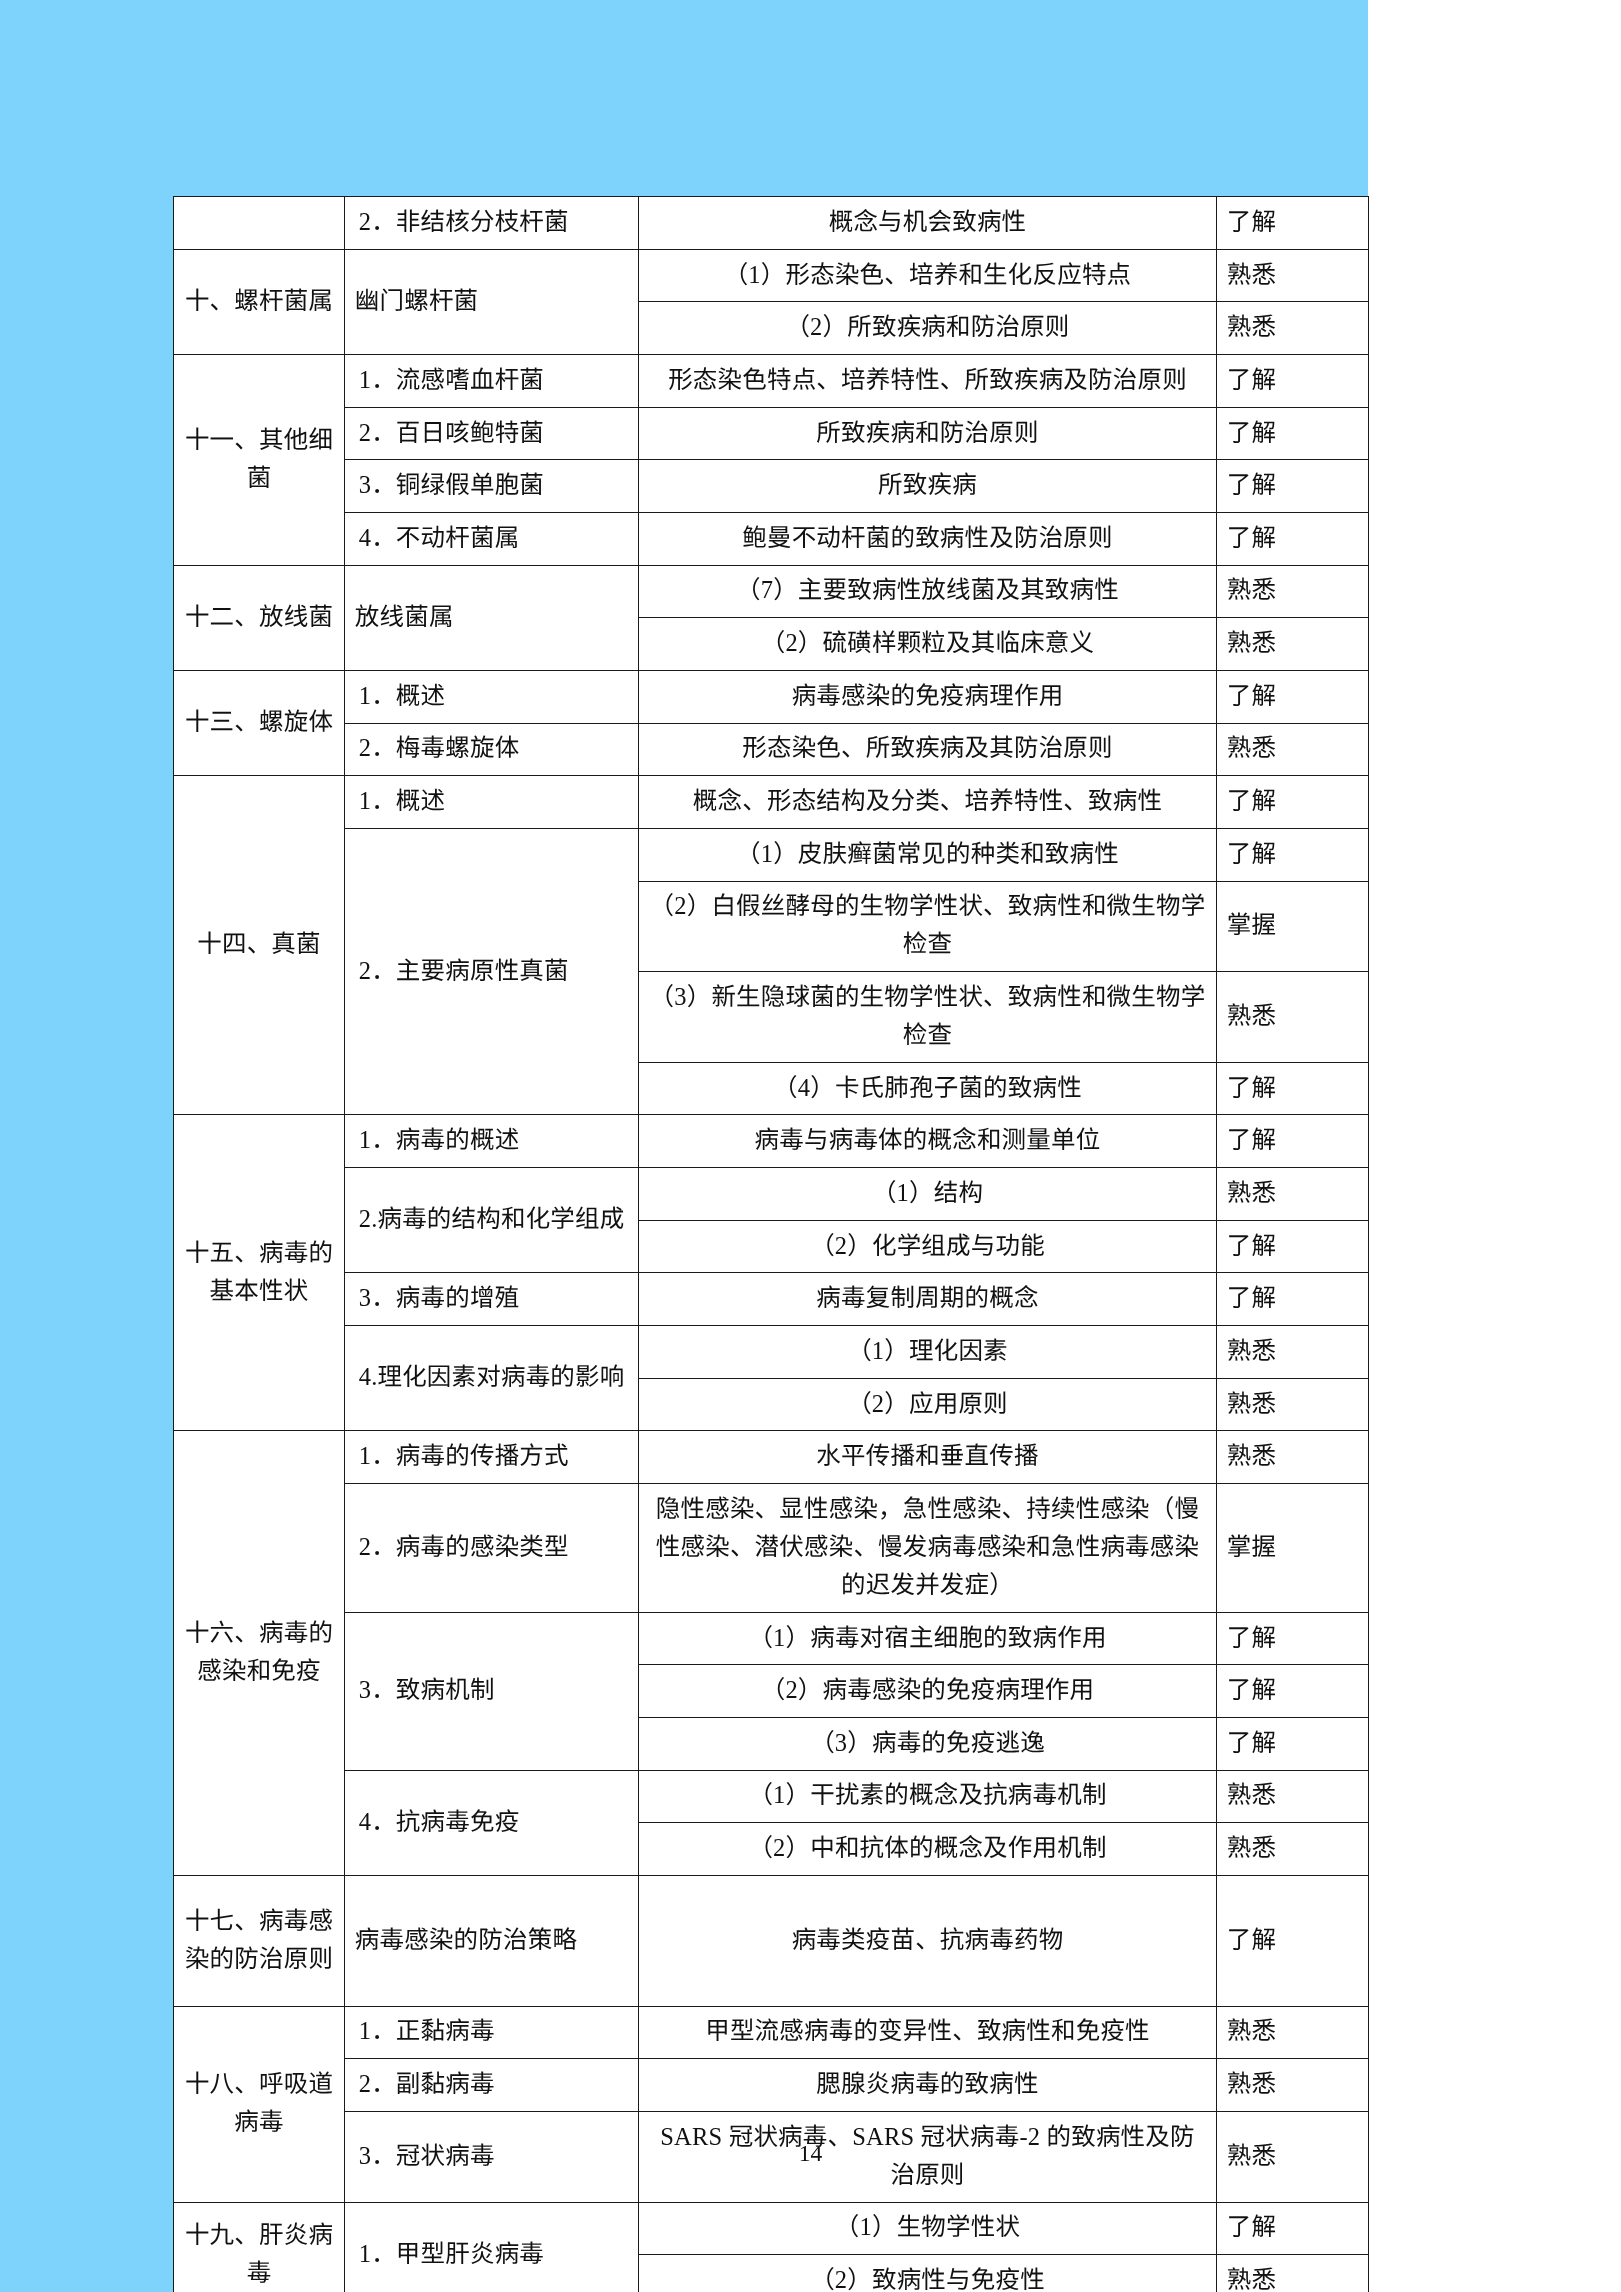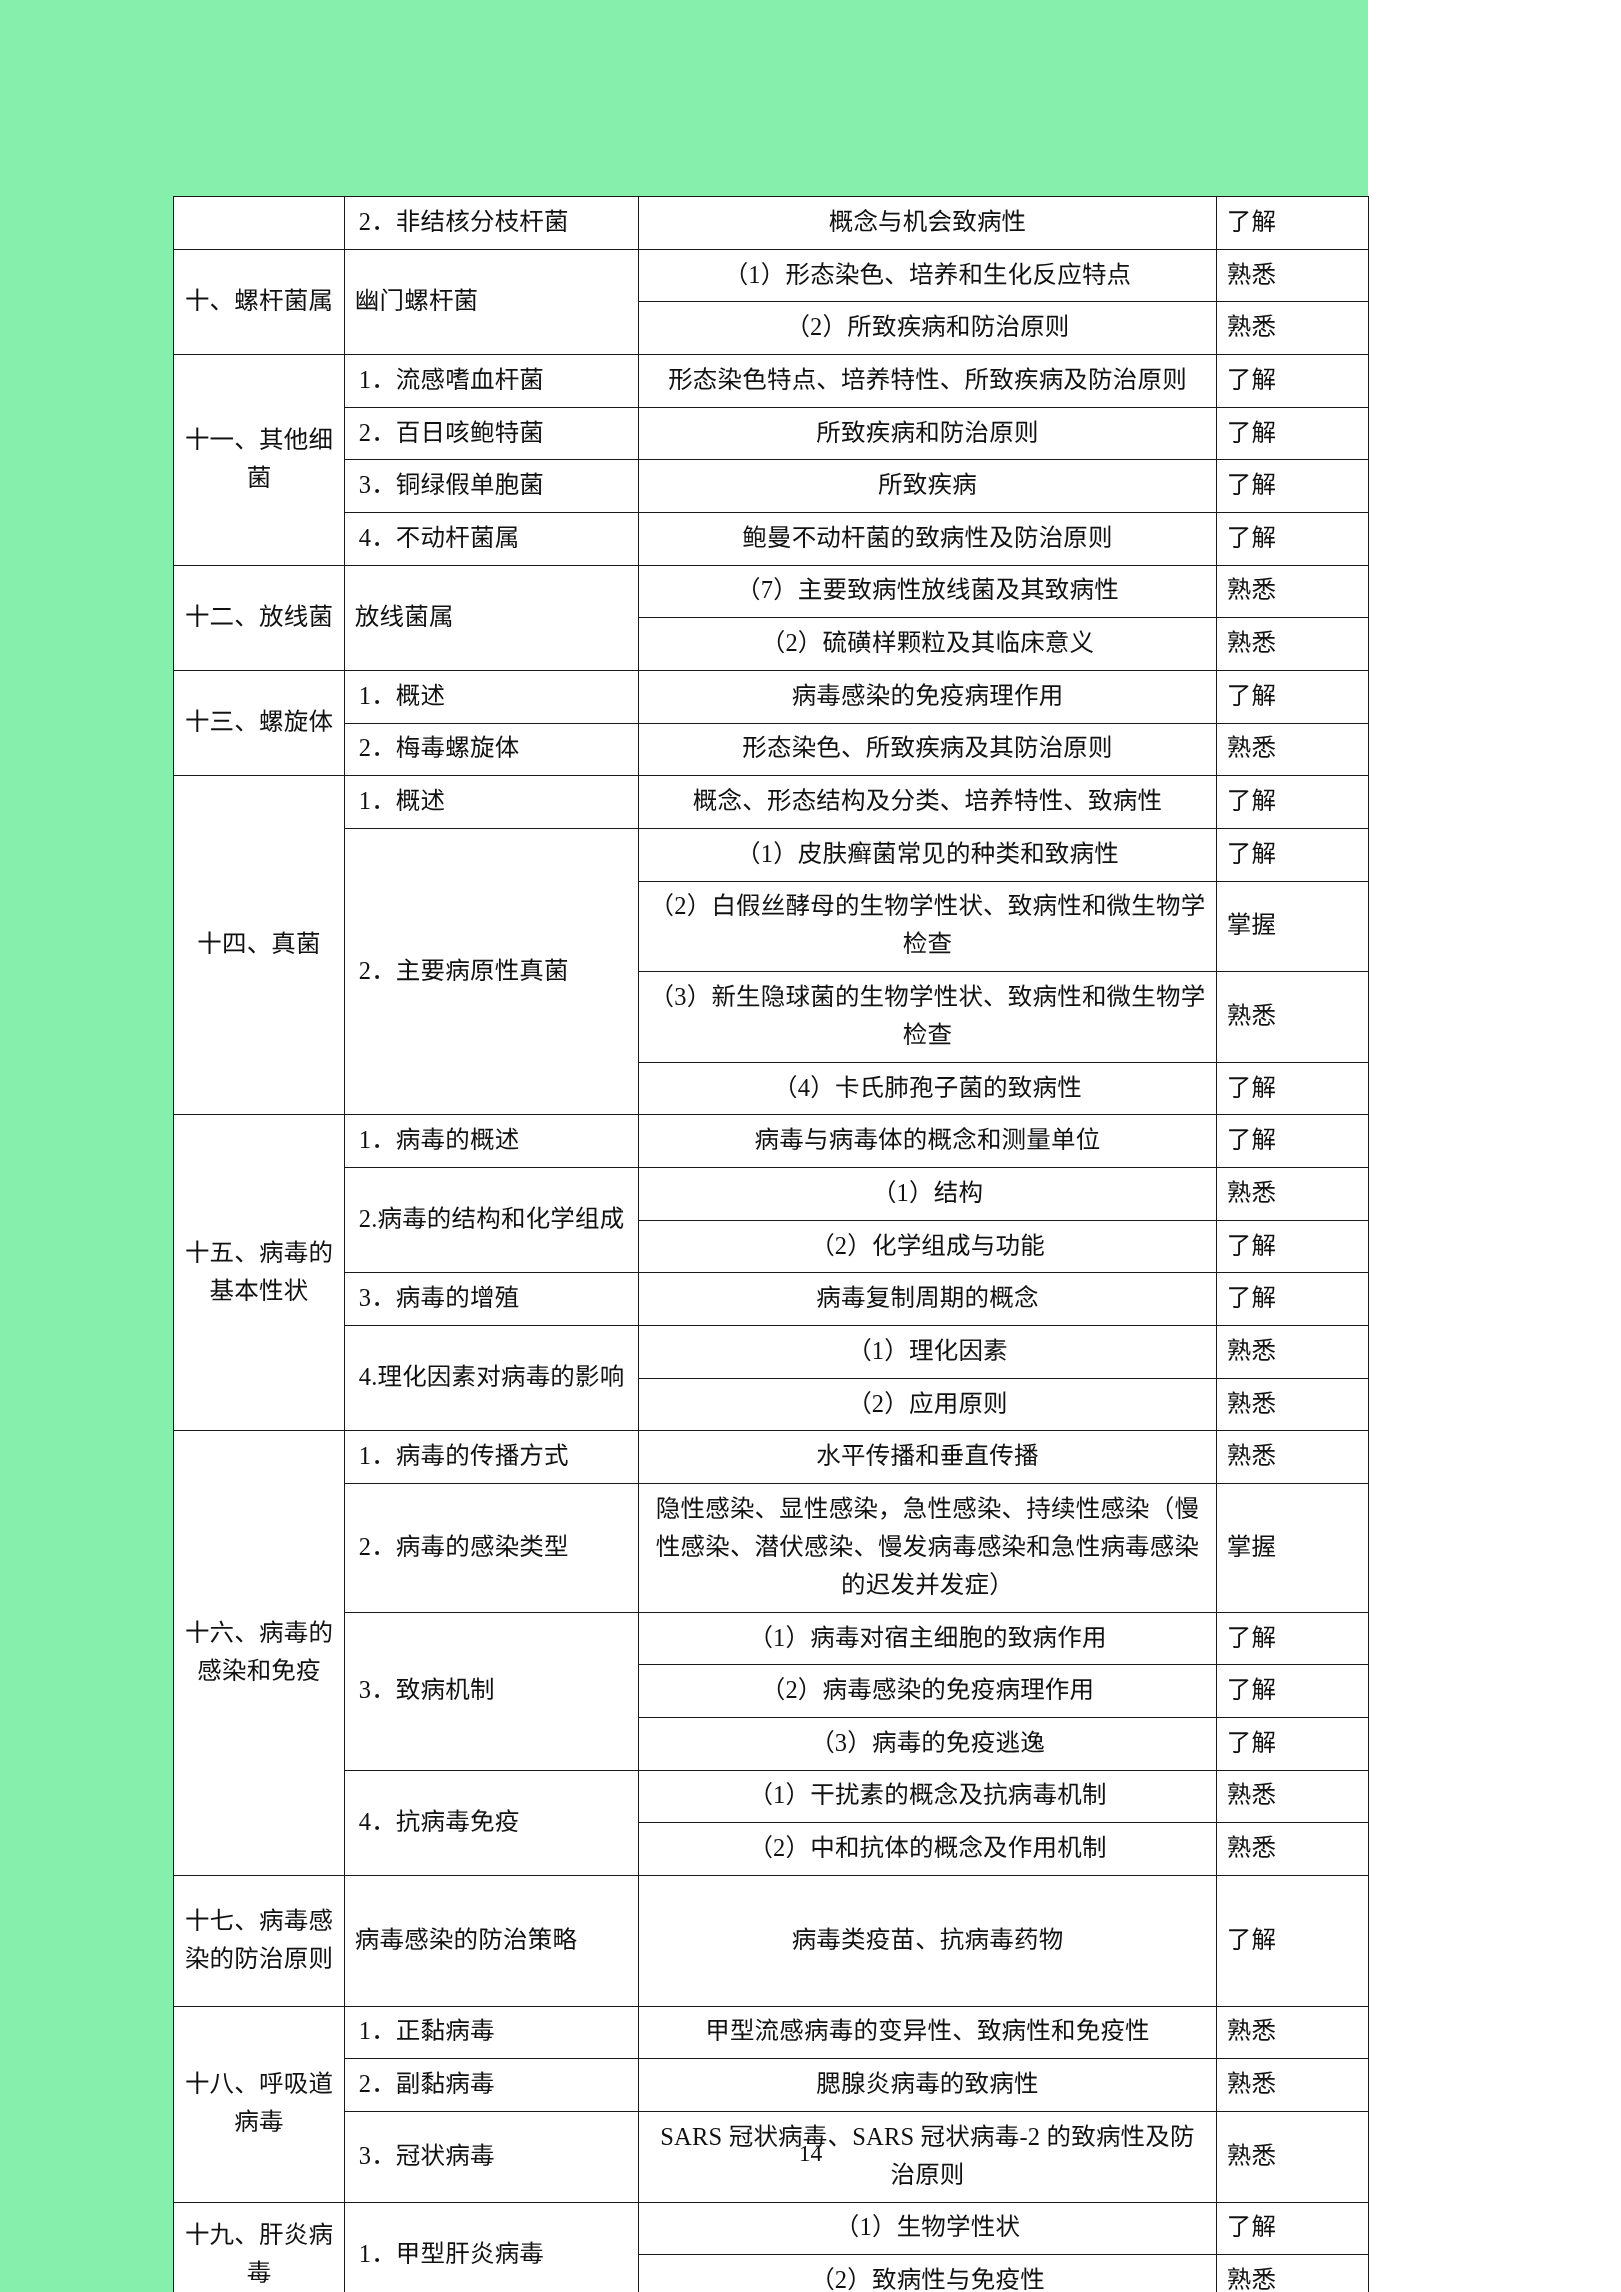--- a/index.html
+++ b/index.html
@@ -16,21 +16,21 @@
     position: relative;
     overflow: hidden;
   }
 
   .page {
     position: absolute;
     left: 0;
     top: 0;
     width: 1368px;
     height: 2293px;
-    background: #86efac;
+    background: #7dd3fc;
   }
 
   .table-wrap {
     position: absolute;
     left: 173px;
     top: 196px;
     width: 1195px;
   }
 
   table.syllabus {

